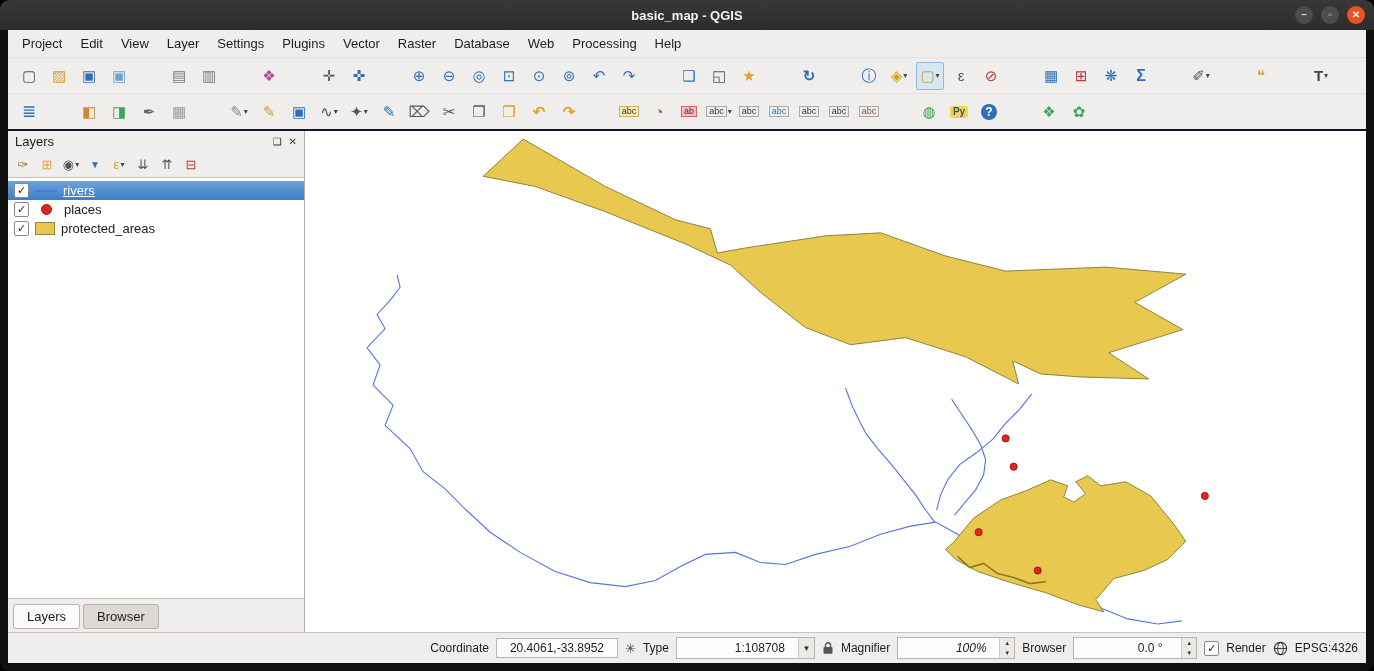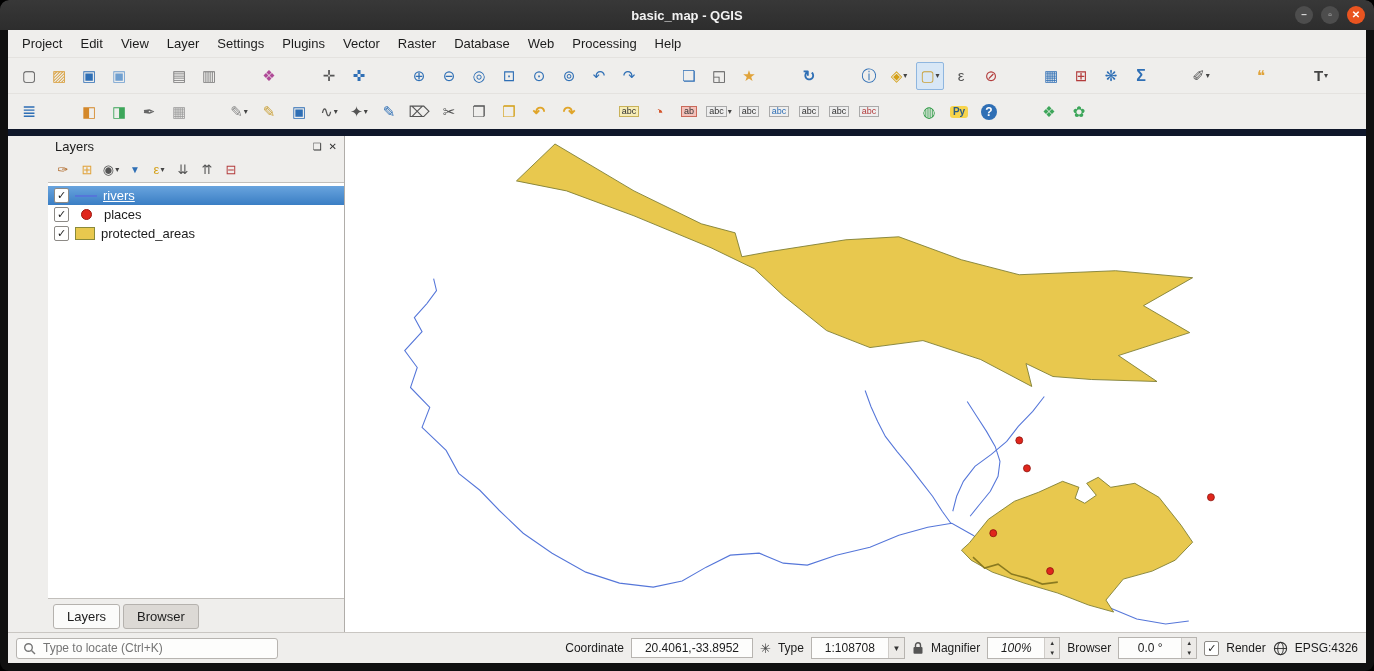--- a/index.html
+++ b/index.html
@@ -11,21 +11,21 @@
   .app{position:absolute;top:30px;left:8px;right:8px;bottom:8px;background:#efeeec;display:flex;flex-direction:column;}
   .repeat{display:contents;}
   .menubar{height:27px;display:flex;align-items:center;padding:0 5px;font-size:13px;color:#1c1c1c;}
   .menu-item{padding:4px 9px;border-radius:3px;}
   .toolbar{height:35px;display:flex;align-items:center;padding:0 6px;border-top:1px solid #e4e2df;}
   .tb-item{width:26px;height:26px;display:flex;align-items:center;justify-content:center;margin:0 2px;flex:none;}
   .tb-glyph{font-size:15px;line-height:1;}
   .tb-caret{font-size:8px;color:#444;margin-left:1px;}
   .tb-caret:empty{display:none;}
   .tb-item.pressed{background:#d8e7f6;border:1px solid #8fb6df;border-radius:2px;}
-  .content{flex:1;display:flex;min-height:0;border-top:7px solid #0f172a;padding-left:40px;}
+  .content{flex:1;display:flex;min-height:0;border-top:2px solid #0f172a;}
   .panel{width:296px;display:flex;flex-direction:column;background:#efeeec;border-right:1px solid #b0ada9;flex:none;}
   .panel-header{height:21px;display:flex;align-items:center;padding:0 7px;font-size:13px;color:#1c1c1c;}
   .ph-spacer{flex:1;}
   .ph-btn{font-size:10px;color:#333;margin-left:7px;}
   .panel-toolbar{height:25px;display:flex;align-items:center;padding:0 4px;gap:2px;}
   .pt-item{height:20px;min-width:22px;display:flex;align-items:center;justify-content:center;}
   .pt-glyph{font-size:13px;line-height:1;}
   .layer-list{flex:1;background:#fff;border-top:1px solid #c2bfbb;border-bottom:1px solid #c2bfbb;padding-top:3px;font-size:13px;overflow:hidden;}
   .layer-row{height:19px;display:flex;align-items:center;gap:6px;padding-left:6px;color:#1c1c1c;}
   .layer-row.selected{background:linear-gradient(180deg,#69a4de,#3a7ec4);color:#fff;}
@@ -39,21 +39,21 @@
   .panel-tab{padding:4px 13px;font-size:13px;background:#dcd9d5;border:1px solid #b5b2ae;border-radius:3px;color:#1c1c1c;}
   .panel-tab.active{background:#fbfbfa;}
   .map{flex:1;position:relative;background:#fff;cursor:crosshair;overflow:hidden;}
   #map-svg{position:absolute;left:0;top:0;width:100%;height:100%;}
   .statusbar{height:30px;display:flex;align-items:center;gap:7px;padding:0 8px;font-size:12px;color:#1c1c1c;border-top:1px solid #c9c6c2;}
   .locator{width:262px;height:21px;background:#fdfdfc;border:1px solid #b7b4b0;border-radius:3px;display:flex;align-items:center;padding:0 6px;gap:5px;box-sizing:border-box;}
   .locator input{border:none;outline:none;background:transparent;font-size:12px;flex:1;color:#333;font-family:"Liberation Sans",sans-serif;}
   .sb-spacer{flex:1;}
   .sb-label{white-space:nowrap;}
   .sb-input{height:20px;border:1px solid #b7b4b0;background:#fdfdfc;font-size:12px;text-align:center;color:#1c1c1c;box-sizing:border-box;font-family:"Liberation Sans",sans-serif;}
-  .combo,.spin{display:flex;align-items:stretch;border:1px solid #b7b4b0;background:#fdfdfc;height:22px;box-sizing:border-box;}
+  .combo,.spin{display:flex;align-items:stretch;border:1px solid #b7b4b0;background:#fdfdfc;height:22px;box-sizing:border-box;padding-left:45px;}
   .combo input,.spin input{border:none;outline:none;text-align:center;font-size:12px;background:transparent;font-family:"Liberation Sans",sans-serif;color:#1c1c1c;}
   .drop{width:15px;display:flex;align-items:center;justify-content:center;font-size:8px;border-left:1px solid #cfccc8;background:#eceae7;color:#333;}
   .arrows{display:flex;flex-direction:column;width:14px;border-left:1px solid #cfccc8;background:#eceae7;}
   .arrows span{flex:1;font-size:6px;line-height:10px;text-align:center;color:#333;}
   .extents-glyph{font-size:13px;color:#444;}
 </style>
 </head>
 <body>
 
 <div class="window">
@@ -326,27 +326,20 @@
             <circle cx="708" cy="333" r="3.6" fill="#e0261c" stroke="#8c150e" stroke-width="0.8"></circle>
             <circle cx="899" cy="362" r="3.6" fill="#e0261c" stroke="#8c150e" stroke-width="0.8"></circle>
             <circle cx="673" cy="398" r="3.6" fill="#e0261c" stroke="#8c150e" stroke-width="0.8"></circle>
             <circle cx="732" cy="436" r="3.6" fill="#e0261c" stroke="#8c150e" stroke-width="0.8"></circle>
           </svg>
       </div>
 
     </div>
 
     <div class="statusbar">
-      <span class="locator">
-        <svg width="13" height="13" viewBox="0 0 13 13">
-            <circle cx="5.5" cy="5.5" r="3.8" fill="none" stroke="#777" stroke-width="1.4"></circle>
-            <line x1="8.5" y1="8.5" x2="12" y2="12" stroke="#777" stroke-width="1.4"></line>
-          </svg>
-        <input placeholder="Type to locate (Ctrl+K)" style="">
-      </span>
       <span class="sb-spacer"></span>
       <span class="sb-label">Coordinate</span>
       <input class="sb-input" style="width: 122px;" value="20.4061,-33.8952">
       <span class="extents-glyph">✳</span>
       <span class="sb-label">Type</span>
       <span class="combo">
         <input style="width: 72px;" value="1:108708">
         <span class="drop">▼</span>
       </span>
       <svg width="12" height="14" viewBox="0 0 12 14">

